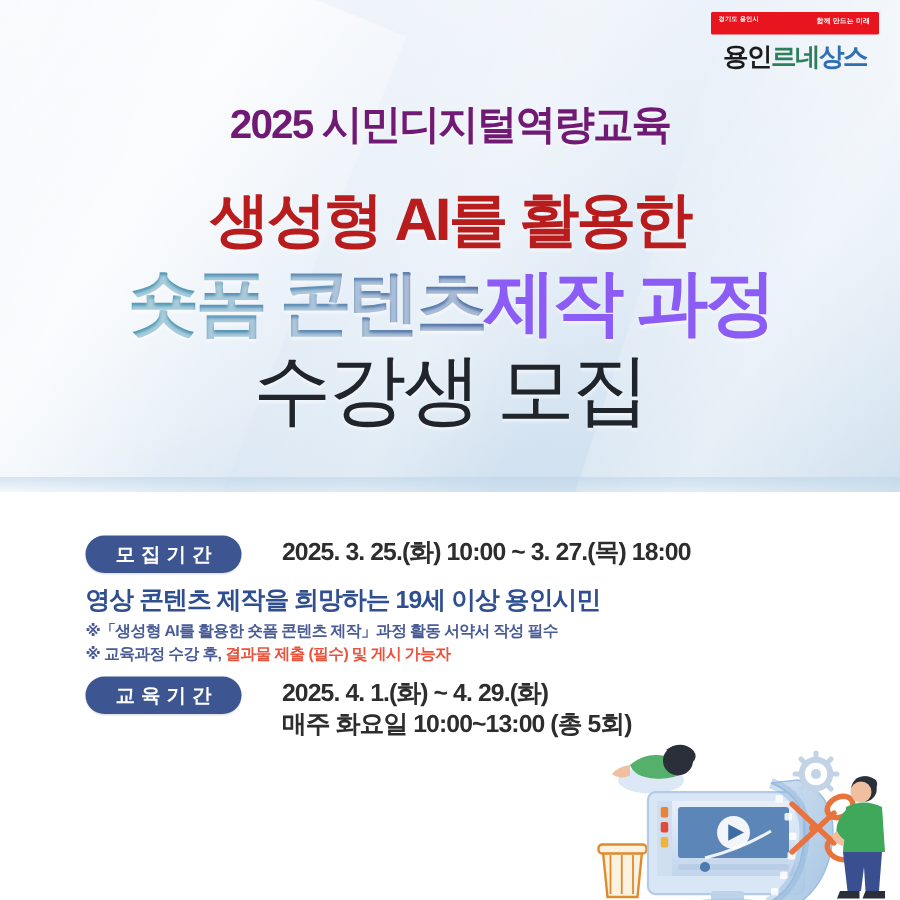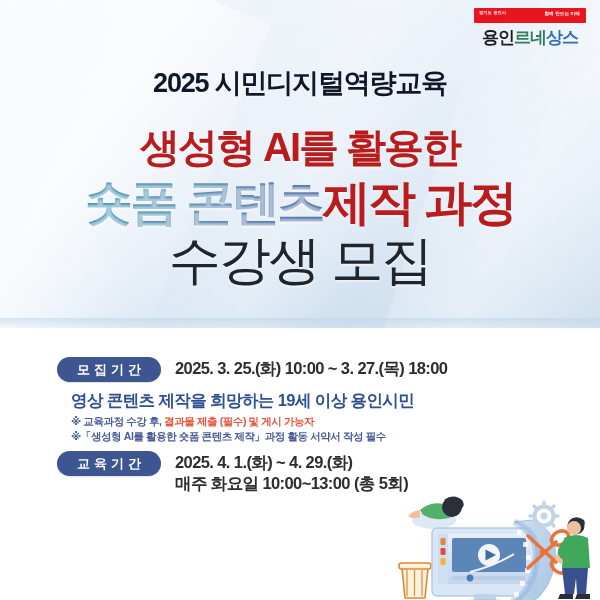--- a/index.html
+++ b/index.html
@@ -57,57 +57,57 @@
     font-weight:900;color:#1b1b1b;letter-spacing:-1px;white-space:nowrap;
   }
   .logo-word .k{color:#1b1b1b;}
   .logo-word .c1{color:#2e7d5b;}
   .logo-word .c2{color:#2f6fb5;}
 
   
   .titles{position:absolute;left:0;top:0;width:600px;text-align:center;}
   .t-line1{
     margin-top:68px;font-size:27px;line-height:30px;font-weight:800;
-    color:#0f172a;letter-spacing:-1.2px;
+    color:#701a75;letter-spacing:-1.2px;
     text-shadow:0 1px 0 rgba(255,255,255,.6);
   }
   .t-line2{
     margin-top:27px;font-size:40px;line-height:45px;font-weight:900;
     color:#b91c1c;letter-spacing:-2px;
     text-shadow:0 2px 2px rgba(255,255,255,.55);
   }
   .t-line3{
     margin-top:6px;font-size:48px;line-height:54px;font-weight:900;
     letter-spacing:-2.6px;white-space:nowrap;
     text-shadow:0 2px 2px rgba(255,255,255,.5);
   }
   .grad-short{
     background:linear-gradient(100deg,#4e9bb5 0%,#5295b6 22%,#5b8db4 48%,#5a7fae 72%,#4f6ea6 100%);
     -webkit-background-clip:text;background-clip:text;
     color:transparent;-webkit-text-fill-color:transparent;
   }
-  .navy{color:#b91c1c;}
+  .navy{color:#8b5cf6;}
   .t-line4{
     margin-top:7px;font-size:52px;line-height:46px;font-weight:400;
     color:#20242b;letter-spacing:-2px;
     text-shadow:0 2px 2px rgba(255,255,255,.5);
   }
 
   
   .info{position:absolute;left:0;top:357px;width:600px;}
-  .row{display:flex;align-items:flex-start;padding:0 0 0 57px;}
+  .row{display:flex;align-items:flex-start;padding:0 0 0 57px;gap:27px;}
   .row + .row{margin-top:7px;}
   .badge{
     flex:0 0 auto;width:104px;height:25px;border-radius:13px;
     background:#3d5691;color:#fff;font-size:13px;font-weight:800;
     display:flex;align-items:center;justify-content:center;
     letter-spacing:4px;text-indent:4px;box-sizing:border-box;
     box-shadow:0 1px 1px rgba(0,0,0,.12);
   }
-  .rtext{margin-left:14px;padding-top:1px;}
+  .rtext{padding-top:1px;}
   .rmain{
     font-size:16.5px;line-height:21px;font-weight:800;color:#2d2d2d;
     letter-spacing:-.6px;white-space:nowrap;
   }
   .rmain.navytext{color:#2f4f91;}
   .notes{margin-top:3px;}
   .note{
     font-size:10.5px;line-height:15px;font-weight:700;color:#4a5c96;
     letter-spacing:-.4px;white-space:nowrap;
   }
@@ -148,22 +148,22 @@
       <div class="badge">모집기간</div>
       <div class="rtext">
         <div class="rmain">2025. 3. 25.(화) 10:00 ~ 3. 27.(목) 18:00</div>
       </div>
     </div>
 
     <div class="row">
       <div class="rtext">
         <div class="rmain navytext">영상 콘텐츠 제작을 희망하는 19세 이상 용인시민</div>
         <div class="notes">
+          <div class="note">※「생성형 AI를 활용한 숏폼 콘텐츠 제작」과정 활동 서약서 작성 필수</div>
           <div class="note"><span>※ 교육과정 수강 후, </span><span class="accent">결과물 제출 (필수) 및 게시 가능자</span></div>
-          <div class="note">※「생성형 AI를 활용한 숏폼 콘텐츠 제작」과정 활동 서약서 작성 필수</div>
         </div>
       </div>
     </div>
 
     <div class="row">
       <div class="badge">교육기간</div>
       <div class="rtext">
         <div class="rmain">2025. 4. 1.(화) ~ 4. 29.(화)</div>
         <div class="rmain">매주 화요일 10:00~13:00 (총 5회)</div>
       </div>

